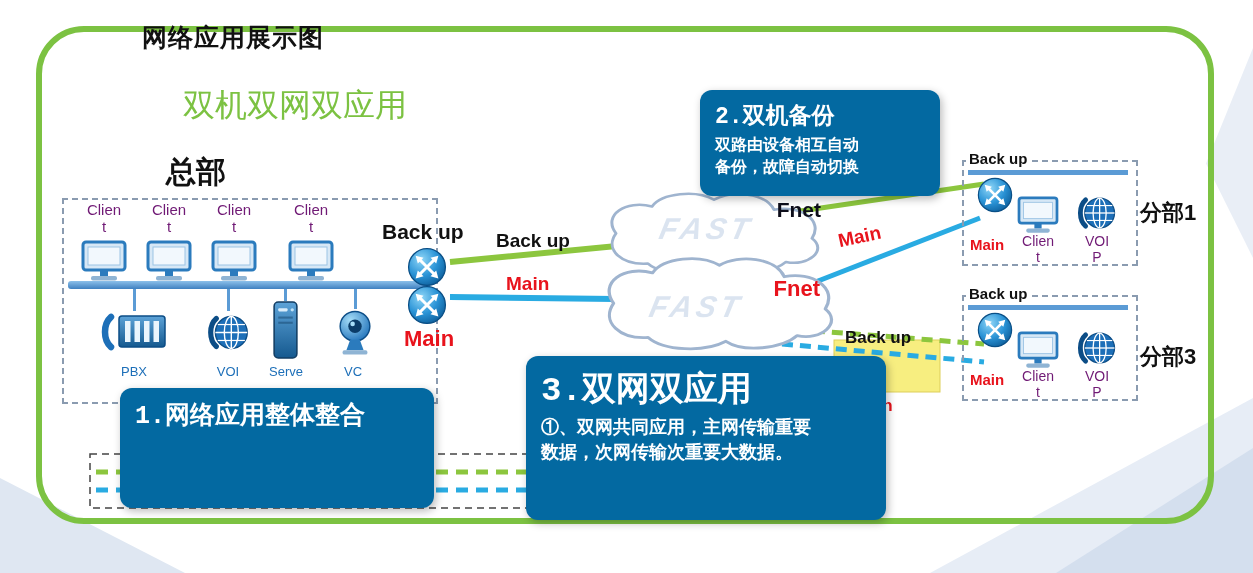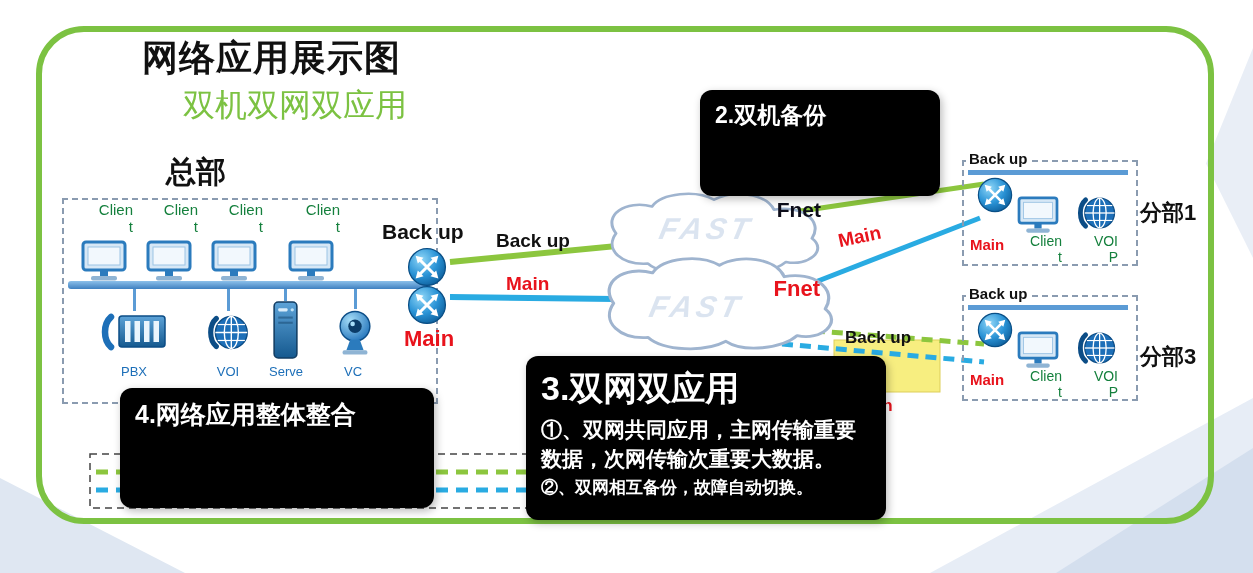--- a/index.html
+++ b/index.html
@@ -12,44 +12,44 @@
            clip-path:polygon(0 0,0 100%,100% 100%);}
   .deco-br1{left:930px;top:398px;width:323px;height:175px;background:#e7edf6;
             clip-path:polygon(100% 0,0 100%,100% 100%);}
   .deco-br2{left:1056px;top:448px;width:197px;height:125px;background:#d4dfee;
             clip-path:polygon(100% 0,0 100%,100% 100%);}
   .deco-tr{left:1206px;top:48px;width:47px;height:210px;background:#e9eef6;
            clip-path:polygon(100% 0,0 55%,100% 100%);}
   
   .frame{left:36px;top:26px;width:1166px;height:486px;border:6px solid #7CC242;border-radius:48px;}
   
-  .title{left:142px;top:34px;font-size:36px;font-weight:bold;letter-spacing:1px;}
+  .title{left:142px;top:21px;font-size:25px;font-weight:bold;letter-spacing:1px;}
   .subtitle{left:183px;top:84px;font-size:32px;font-weight:normal;color:#7CC242;}
   .hq-title{left:166px;top:152px;font-size:30px;font-weight:bold;}
   
   .hq-box{left:62px;top:198px;width:372px;height:202px;border:2px dashed #8a9bb0;}
   .bus{left:68px;top:281px;width:362px;height:8px;border-radius:3px;
        background:linear-gradient(#8cc0ea,#3f80c0);}
   .stem{position:absolute;width:3px;background:#5B9BD5;}
   .client{position:absolute;width:58px;height:86px;}
-  .blue-label{color:#15803d;font-size:15px;line-height:1.12;text-align:right;white-space:pre-line;}
+  .blue-label{color:#701a75;font-size:15px;line-height:1.12;text-align:center;white-space:pre-line;}
   .dev-label{position:absolute;color:#1d6fb8;font-size:13px;text-align:center;}
   
   .router-label{font-size:21px;font-weight:bold;}
   .red{color:#E8131C;}
   .link-label{font-size:19px;font-weight:bold;}
   .small-link-label{font-size:17px;font-weight:bold;}
   
   .cloud{fill:#fff;stroke:#9fb4cf;stroke-width:3;stroke-linejoin:round;}
   .cloud-text{text-align:right;font-weight:bold;line-height:1.18;}
   .watermark{font-style:italic;font-weight:bold;color:#c9d7e9;letter-spacing:4px;
              transform:skewX(-12deg);font-size:30px;opacity:.65;}
   
-  .callout{background:#000000;border-radius:12px;color:#fff;
-           box-shadow:2px 3px 8px rgba(0,0,0,.28);padding:10px 15px;box-sizing:border-box;}
+  .callout{background:#0369a1;border-radius:12px;color:#fff;
+           box-shadow:2px 3px 8px rgba(0,0,0,.28);padding:10px 15px;box-sizing:border-box;font-family:Liberation Mono, monospace;}
   .c-title{font-weight:bold;}
   .c-body{font-weight:bold;white-space:pre-line;line-height:1.38;margin-top:4px;}
   
   .branch-box{position:absolute;width:172px;height:102px;border:2px dashed #8a9bb0;}
   .branch-bus{position:absolute;left:4px;top:8px;width:160px;height:5px;background:#5B9BD5;}
   .backup-tag{position:absolute;left:2px;top:-12px;background:#fff;padding:0 3px;
               font-size:15px;font-weight:bold;}
   .branch-main{position:absolute;left:6px;top:74px;font-size:15px;font-weight:bold;}
   .branch-name{position:absolute;font-size:22px;font-weight:bold;}
   .b-label{position:absolute;font-size:14px;}
@@ -270,26 +270,27 @@
     <div class="branch-main red">Main</div>
     <div class="b-label blue-label" style="left:50px;top:72px;width:48px">Clien
 t</div>
     <div class="b-label blue-label" style="left:112px;top:72px;width:42px">VOI
 P</div>
   </div>
   <div class="branch-name" style="left:1140px;top:342px">分部3</div>
 
   <div class="abs callout" style="left:700px;top:90px;width:240px;height:106px">
     <div class="c-title" style="font-size:23px">2.双机备份</div>
+    <div class="c-body" style="font-size:16px">双路由设备相互自动
+备份，故障自动切换</div>
   </div>
 
   <div class="abs callout" style="left:120px;top:388px;width:314px;height:120px">
-    <div class="c-title" style="font-size:25px">4.网络应用整体整合</div>
+    <div class="c-title" style="font-size:25px">1.网络应用整体整合</div>
   </div>
 
   <div class="abs callout" style="left:526px;top:356px;width:360px;height:164px">
     <div class="c-title" style="font-size:34px">3.双网双应用</div>
-    <div class="c-body" style="font-size:21px">①、双网共同应用，主网传输重要
+    <div class="c-body" style="font-size:18px">①、双网共同应用，主网传输重要
 数据，次网传输次重要大数据。</div>
-    <div class="c-body" style="font-size:17px;margin-top:2px">②、双网相互备份，故障自动切换。</div>
   </div>
 
 </div>
 
 </body></html>

